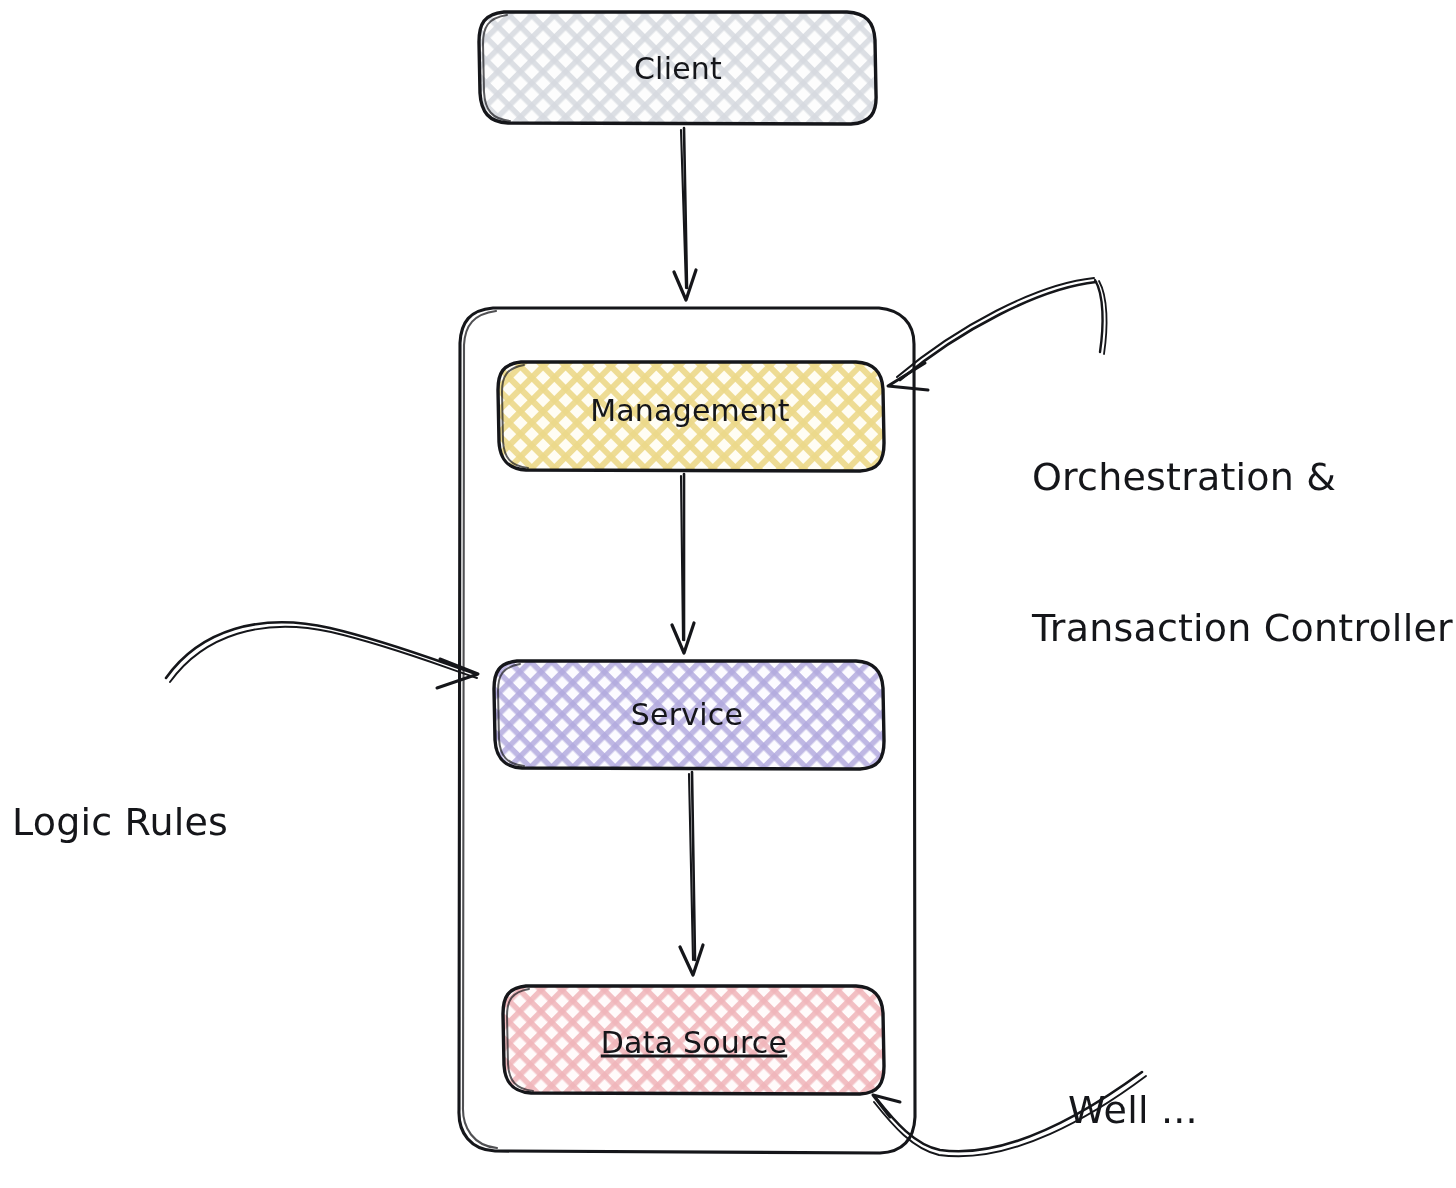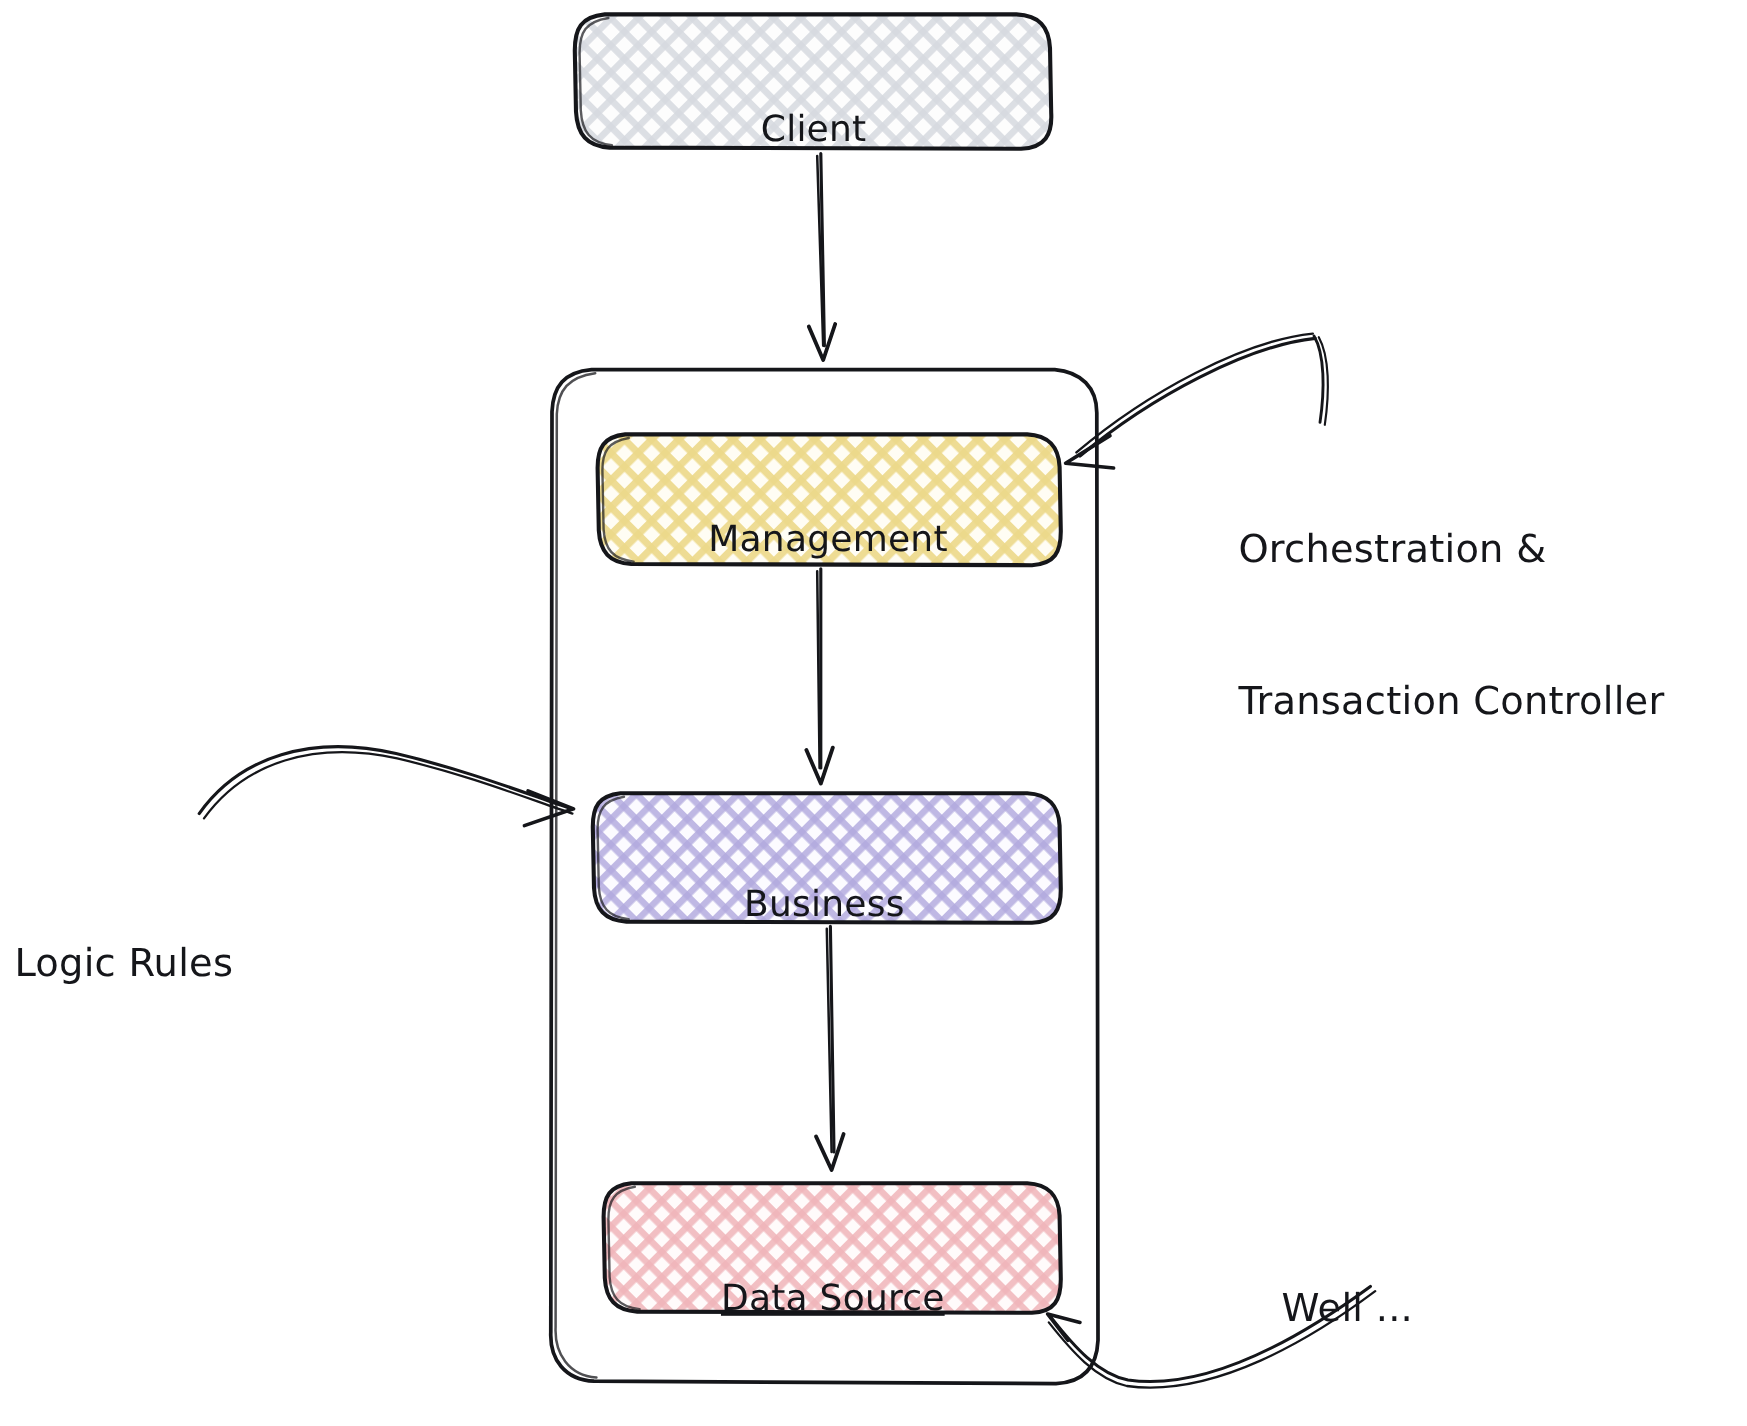--- a/index.html
+++ b/index.html
@@ -25,24 +25,23 @@
     font-family: "DejaVu Sans", sans-serif;
     color: #15161a;
     white-space: pre;
     letter-spacing: .2px;
   }
   .node-label {
     font-size: 30px;
     text-align: center;
     transform: translate(-50%, -50%);
     font-weight: 400;
-    margin-top: 40px;
   }
   .note-label {
-    font-size: 32px;
+    font-size: 38px;
     line-height: 1.32;
     font-weight: 400;
   }
   .note-label .ln { display: block; }
 </style>
 </head>
 <body>
 
 <svg id="canvas" viewBox="0 0 1456 1188" xmlns="http://www.w3.org/2000/svg">
   <defs>
@@ -129,21 +128,21 @@
     <path d="M1142 1072 C 1090 1110 1010 1160 940 1150 C 915 1145 895 1122 876 1098" fill="none" stroke="#15161a" stroke-width="2.6" stroke-linecap="round"></path>
     <path d="M1146 1076 C 1094 1115 1012 1165 939 1155 C 913 1149 893 1126 874 1102" fill="none" stroke="#15161a" stroke-width="1.9" stroke-linecap="round"></path>
     <path d="M900 1102 L873 1095 L890 1117" fill="none" stroke="#15161a" stroke-width="3" stroke-linecap="round" stroke-linejoin="round"></path>
   </g>
 </svg>
 
 <div class="lbl node-label" style="left:678px; top:68px;">Client</div>
 
 <div class="lbl node-label" style="left:690px; top:410px;">Management</div>
 
-<div class="lbl node-label" style="left:687px; top:714px;">Business</div>
+<div class="lbl node-label" style="left:687px; top:714px;">Service</div>
 
 <div class="lbl node-label" style="left:694px; top:1042px;text-decoration:underline;">Data Source</div>
 
 <div class="lbl note-label" style="left:1032px; top:352px;">
   <span class="ln">Orchestration &amp;</span>
   <span class="ln">Transaction Controller</span>
 </div>
 
 <div class="lbl note-label" style="left:12px; top:697px;">
   <span class="ln">Logic Rules</span>

